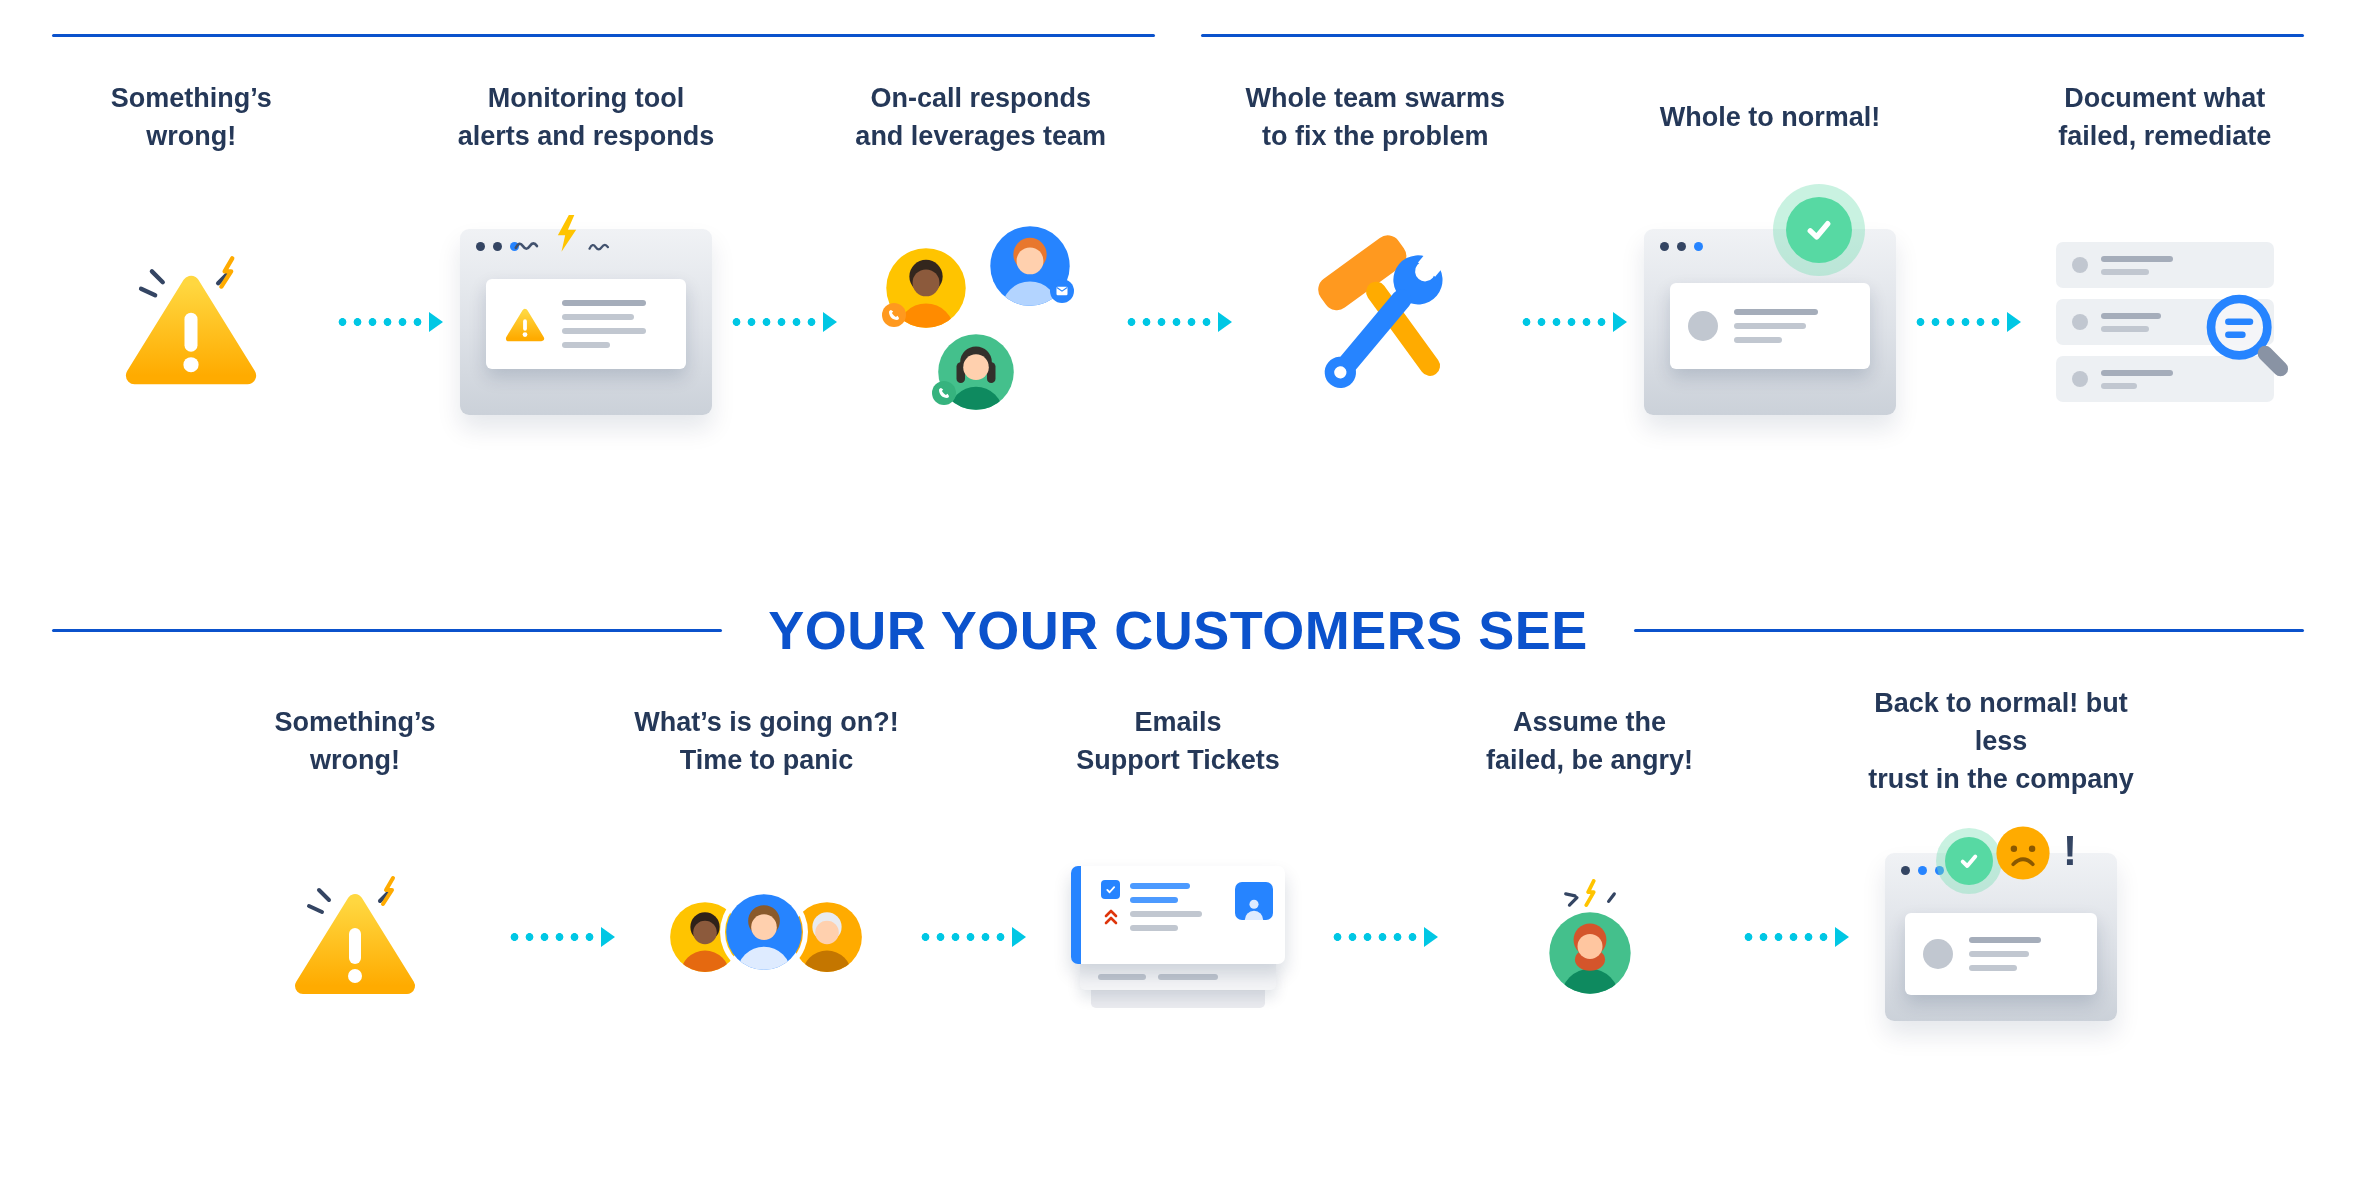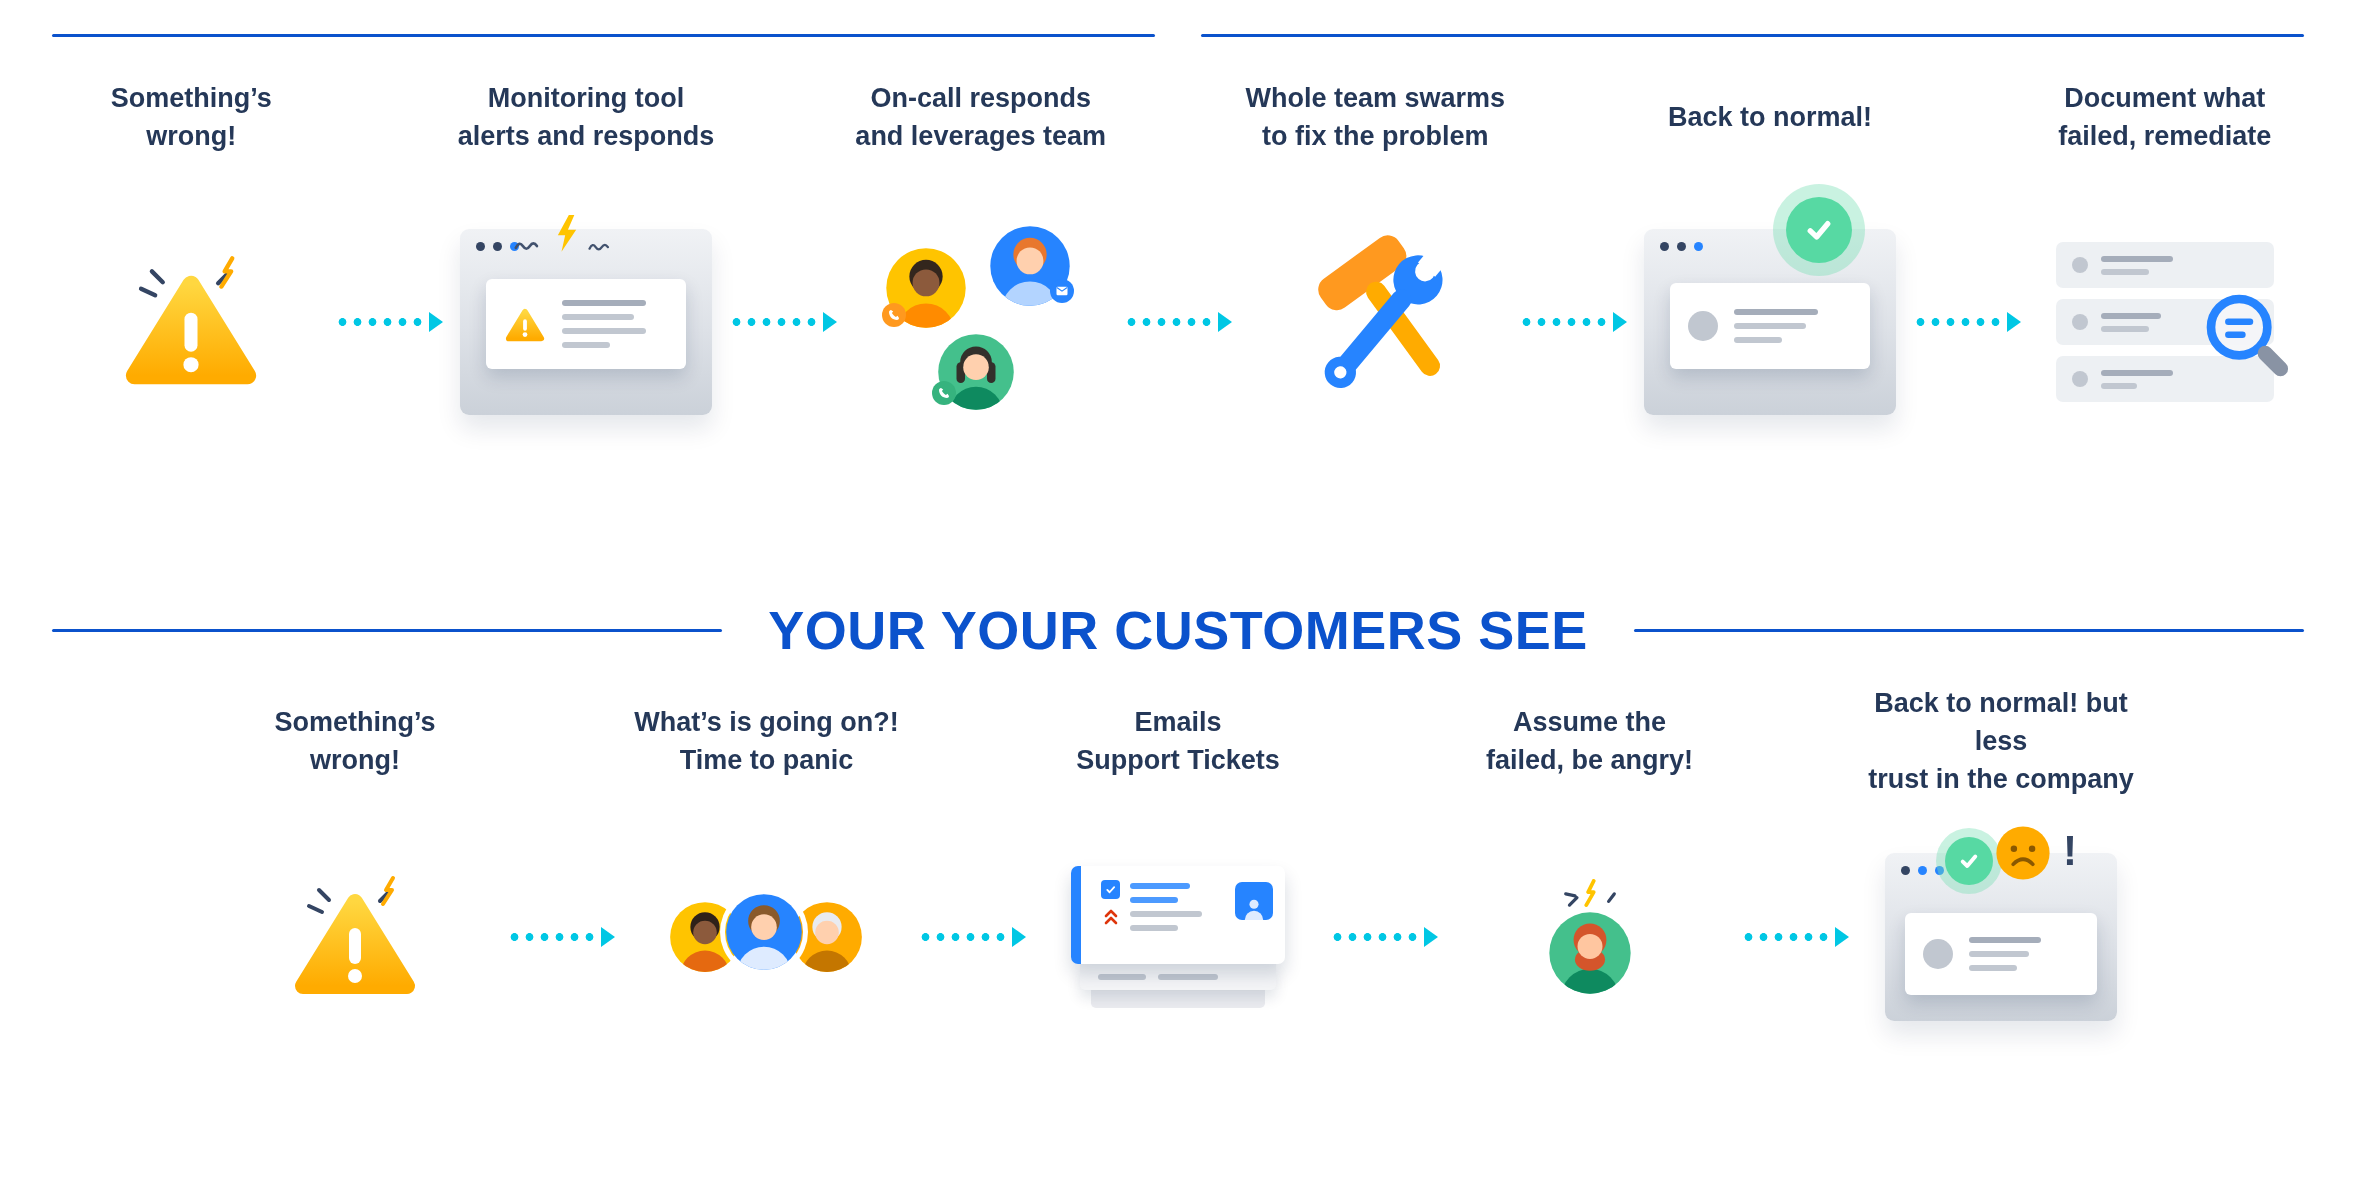--- a/index.html
+++ b/index.html
@@ -289,21 +289,21 @@
           </svg>
         </div>
       </div>
 
       <div class="arrow">
           <span class="arrow-dots"></span>
           <span class="arrow-head"></span>
         </div>
 
       <div class="step">
-        <div class="step-label">Back to normal!</div>
+        <div class="step-label">Whole to normal!</div>
         <div class="step-icon">
           <div class="browser">
             <div class="dots">
                 <span></span>
                 <span></span>
                 <span class="blue"></span>
               </div>
             <div class="browser-card normal-card">
               <span class="circle-ph"></span>
               <div class="lines">

